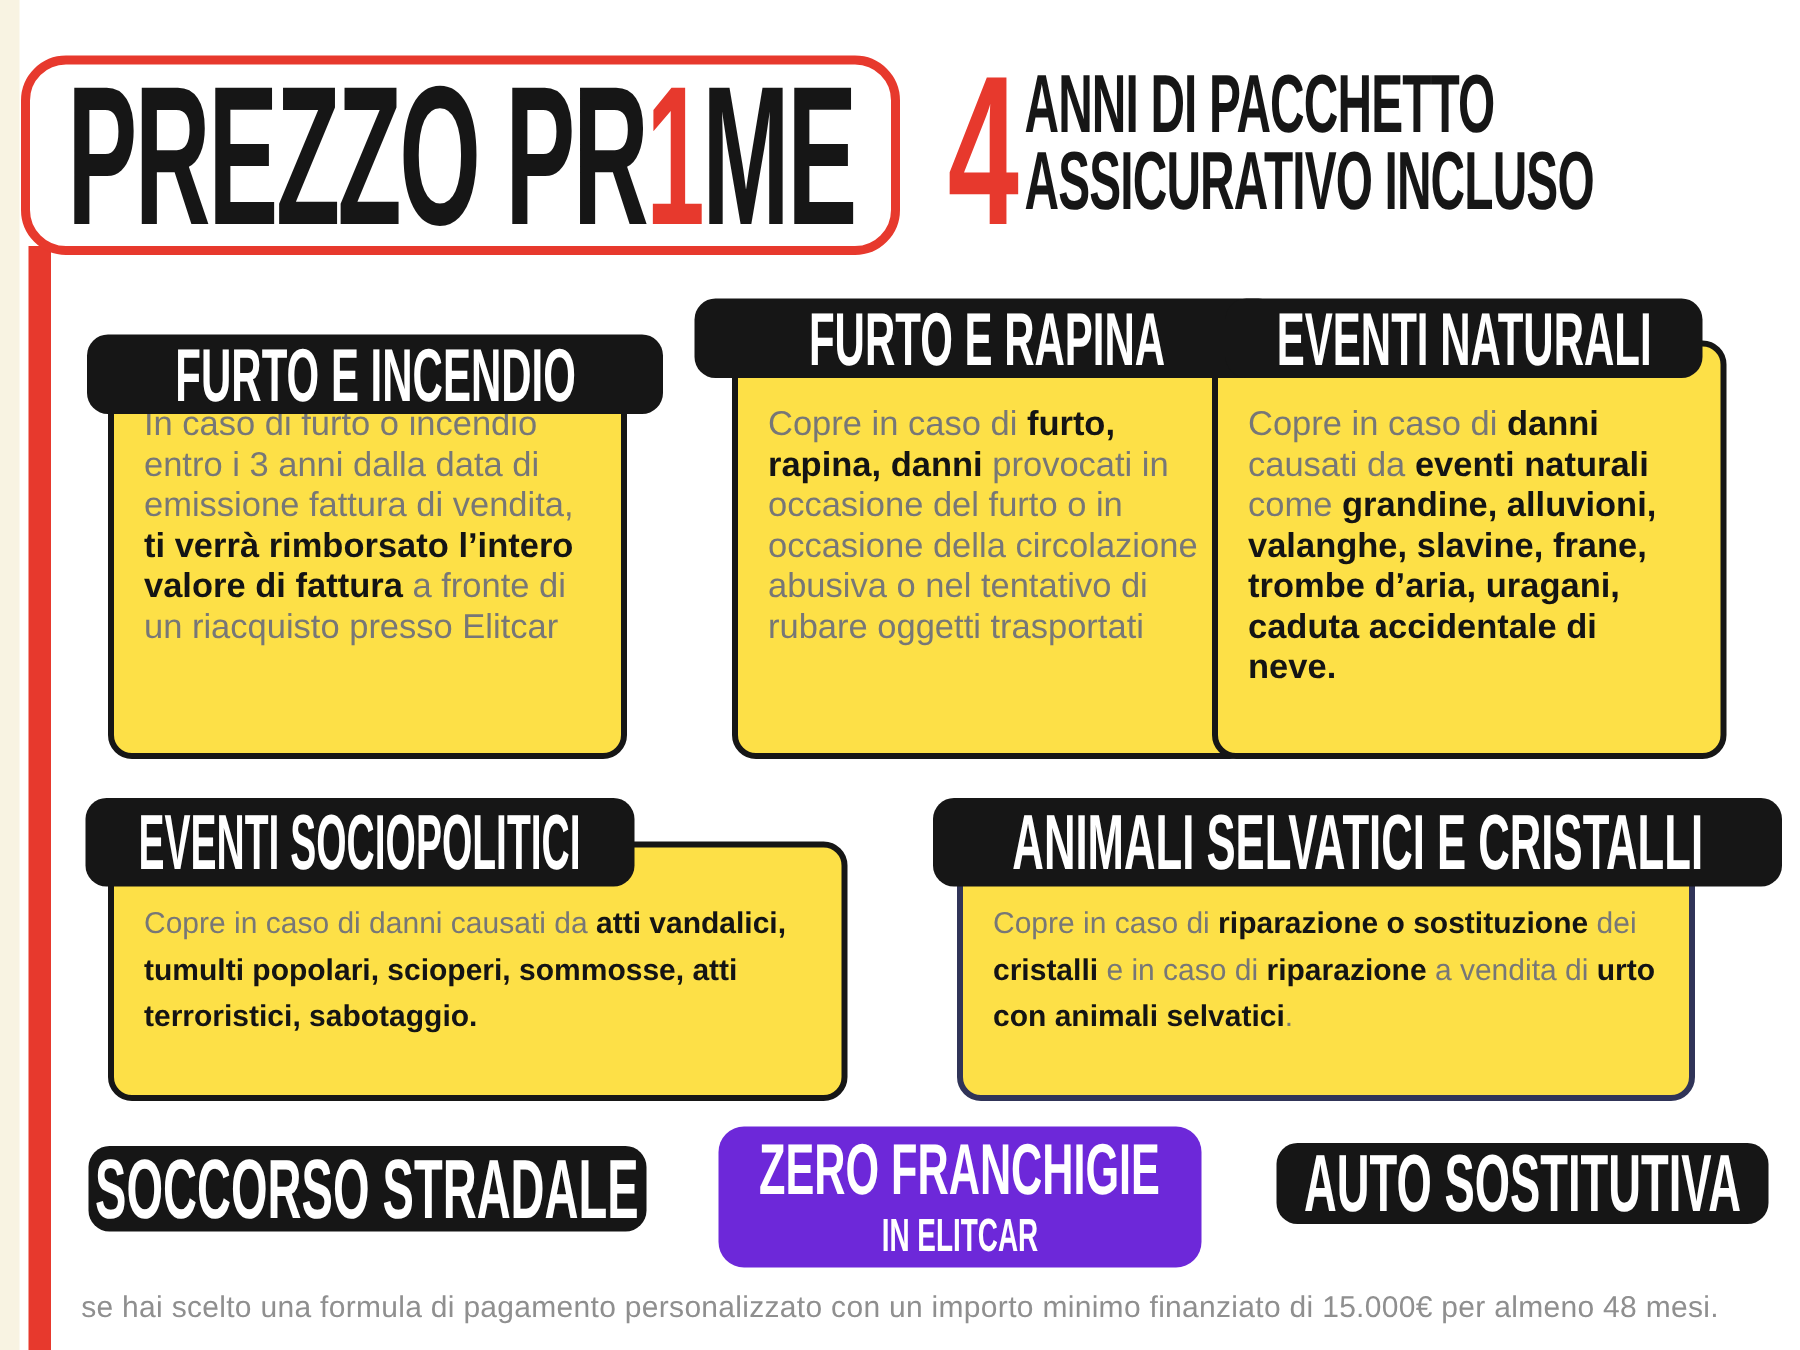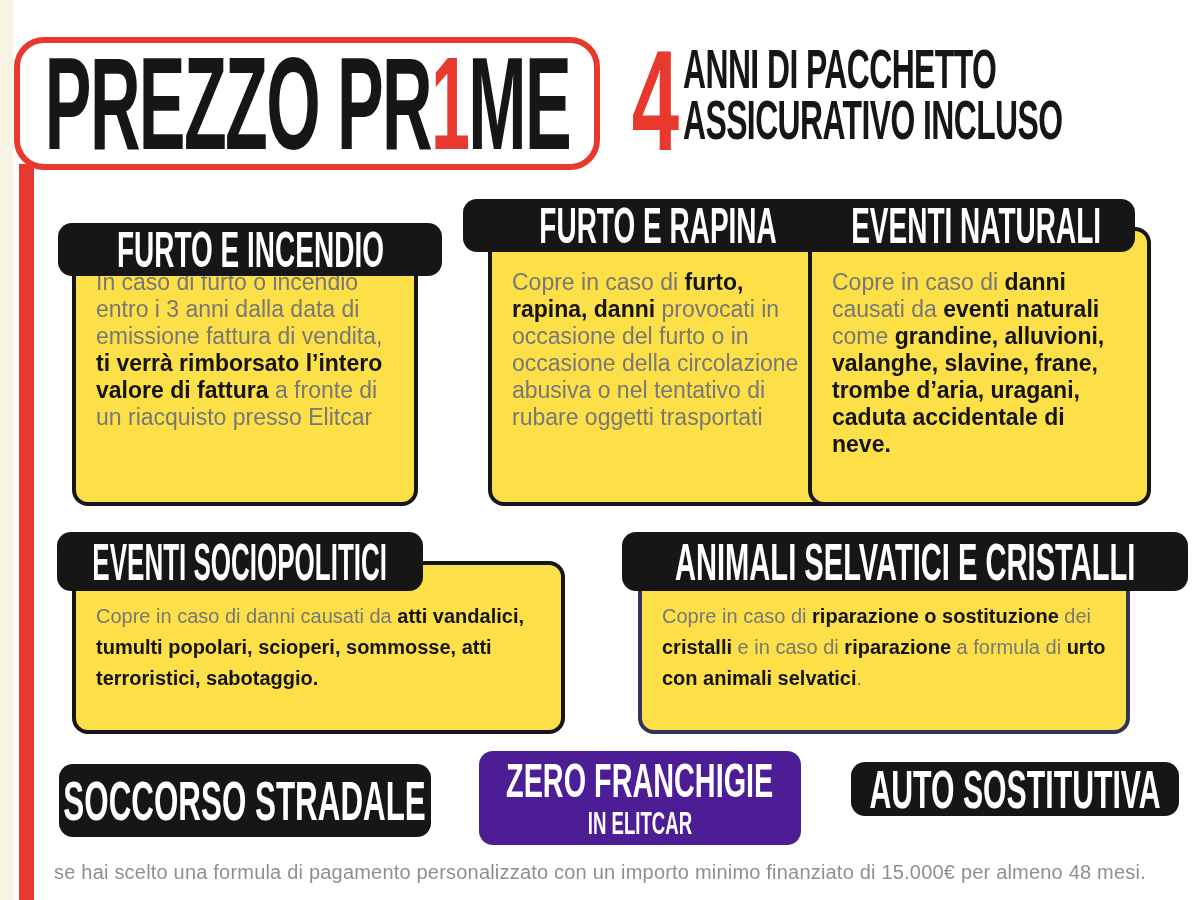--- a/index.html
+++ b/index.html
@@ -36,21 +36,21 @@
 
   
   .badge{
     position:absolute;background:#161616;color:#ffffff;border-radius:14px;
     display:flex;align-items:center;justify-content:center;z-index:3;box-sizing:border-box;
   }
   .badge .c{
     display:inline-block;font-weight:bold;white-space:nowrap;
     transform:scaleX(0.56);letter-spacing:0px;line-height:1;
   }
-  .badge-red{background:#4c1d95;flex-direction:column;}
+  .badge-red{background:#6d28d9;flex-direction:column;border-radius:17px;}
   .badge-red .c{transform:scaleX(0.60);}
 
   
   .box{
     position:absolute;background:#fde047;border:4px solid #161616;border-radius:16px;
     box-sizing:border-box;z-index:1;color:#777777;
   }
   .box-navy{border-color:#303458;}
   .box p{margin:0;}
   .box .b{font-weight:bold;color:#141414;}
@@ -110,24 +110,24 @@
     <span class="c" style="font-size:52px;transform:scaleX(0.50);">EVENTI SOCIOPOLITICI</span>
   </div>
   <div class="box" style="left:72px;top:561px;width:493px;height:173px;">
     <p class="r2body"><span>Copre in caso di danni causati da </span><span class="b">atti vandalici, tumulti popolari, scioperi, sommosse, atti terroristici, sabotaggio.</span></p>
   </div>
 
   <div class="badge" style="left:622px;top:532px;width:566px;height:59px;">
     <span class="c" style="font-size:52px;">ANIMALI SELVATICI E CRISTALLI</span>
   </div>
   <div class="box box-navy" style="left:638px;top:561px;width:492px;height:173px;">
-    <p class="r2body"><span>Copre in caso di </span><span class="b">riparazione o sostituzione</span><span> dei </span><span class="b">cristalli</span><span> e in caso di </span><span class="b">riparazione</span><span> a formula di </span><span class="b">urto con animali selvatici</span><span>.</span></p>
+    <p class="r2body"><span>Copre in caso di </span><span class="b">riparazione o sostituzione</span><span> dei </span><span class="b">cristalli</span><span> e in caso di </span><span class="b">riparazione</span><span> a vendita di </span><span class="b">urto con animali selvatici</span><span>.</span></p>
   </div>
 
-  <div class="badge" style="left:59px;top:764px;width:372px;height:73px;">
+  <div class="badge" style="left:59px;top:764px;width:372px;height:57px;">
     <span class="c" style="font-size:56px;">SOCCORSO STRADALE</span>
   </div>
 
   <div class="badge badge-red" style="left:479px;top:751px;width:322px;height:94px;">
     <span class="c" style="font-size:48px;">ZERO FRANCHIGIE</span>
     <span class="c" style="font-size:31px;margin-top:3px;">IN ELITCAR</span>
   </div>
 
   <div class="badge" style="left:851px;top:762px;width:328px;height:54px;">
     <span class="c" style="font-size:54px;">AUTO SOSTITUTIVA</span>

